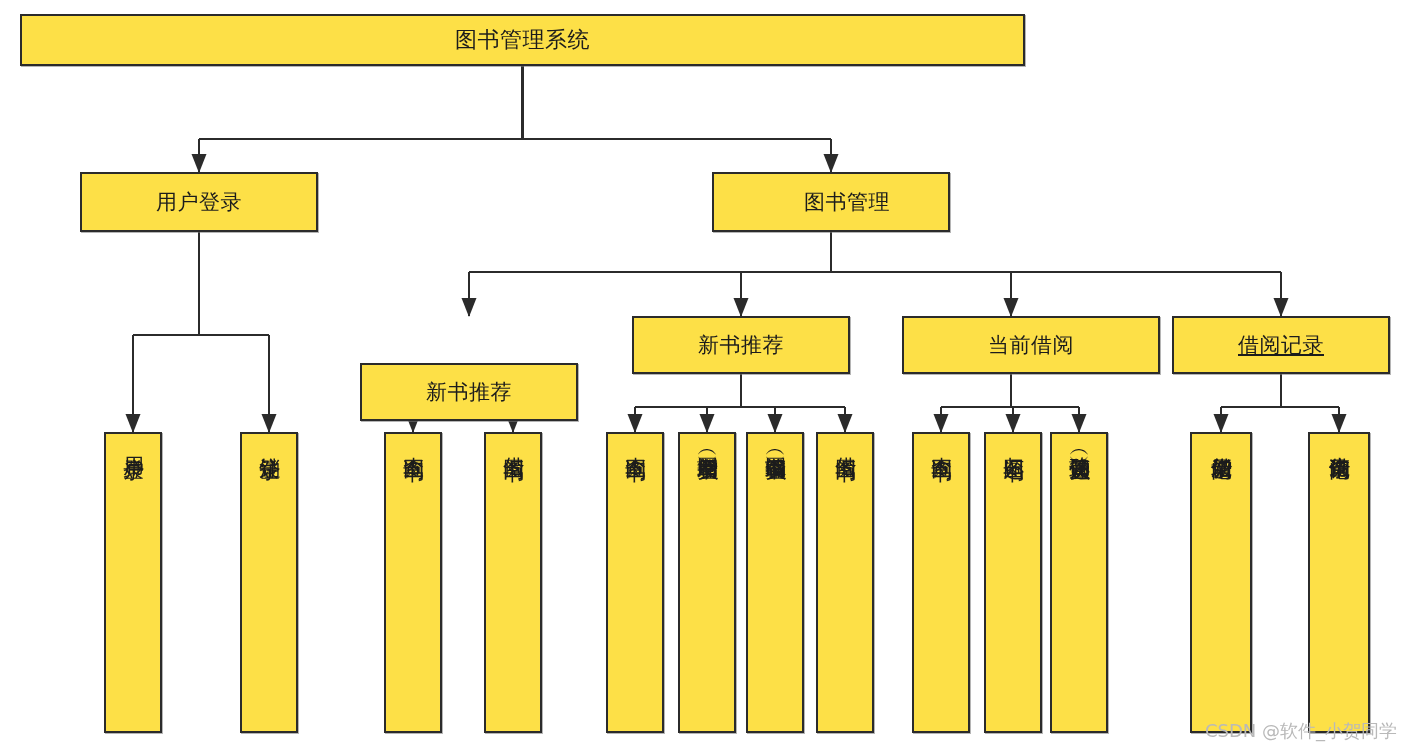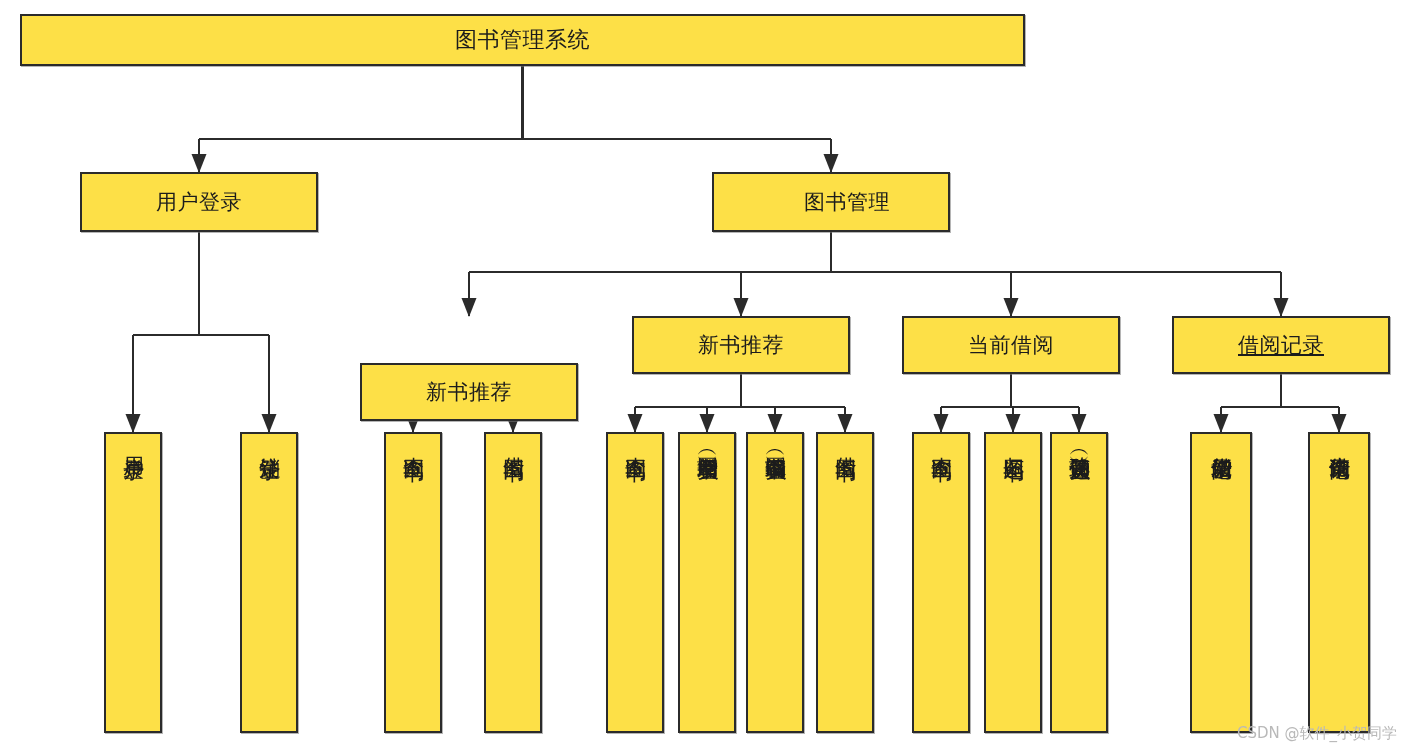--- a/index.html
+++ b/index.html
@@ -63,21 +63,21 @@
     letter-spacing: 1.5px;
     white-space: nowrap;
   }
   .node.v.tall .lbl {
     letter-spacing: 0.5px;
   }
   #watermark {
     position: absolute;
     right: 8px;
     bottom: 4px;
-    font-size: 15px;
+    font-size: 18px;
     color: #b9b9b9;
     white-space: nowrap;
     font-family: "DejaVu Sans", "Liberation Sans", sans-serif;
     margin-top: 28px;
   }
 </style>
 </head>
 <body>
 
 <div id="canvas">
@@ -144,21 +144,21 @@
       </div>
       <div class="node h" style="left: 712px; top: 172px; width: 238px; height: 60px; padding-left: 32px;">
         <span class="lbl">图书管理</span>
       </div>
       <div class="node h" style="left: 360px; top: 316px; width: 218px; height: 58px; margin-top: 47px;">
         <span class="lbl">新书推荐</span>
       </div>
       <div class="node h" style="left: 632px; top: 316px; width: 218px; height: 58px;">
         <span class="lbl">新书推荐</span>
       </div>
-      <div class="node h" style="left: 902px; top: 316px; width: 218px; height: 58px;">
+      <div class="node h" style="left: 902px; top: 316px; width: 258px; height: 58px;">
         <span class="lbl">当前借阅</span>
       </div>
       <div class="node h" style="left: 1172px; top: 316px; width: 218px; height: 58px; text-decoration: underline;">
         <span class="lbl">借阅记录</span>
       </div>
       <div class="node v" style="left: 104px; top: 432px; width: 58px; height: 301px;">
         <span class="lbl">用户登录</span>
       </div>
       <div class="node v" style="left: 240px; top: 432px; width: 58px; height: 301px;">
         <span class="lbl">注销登录</span>

